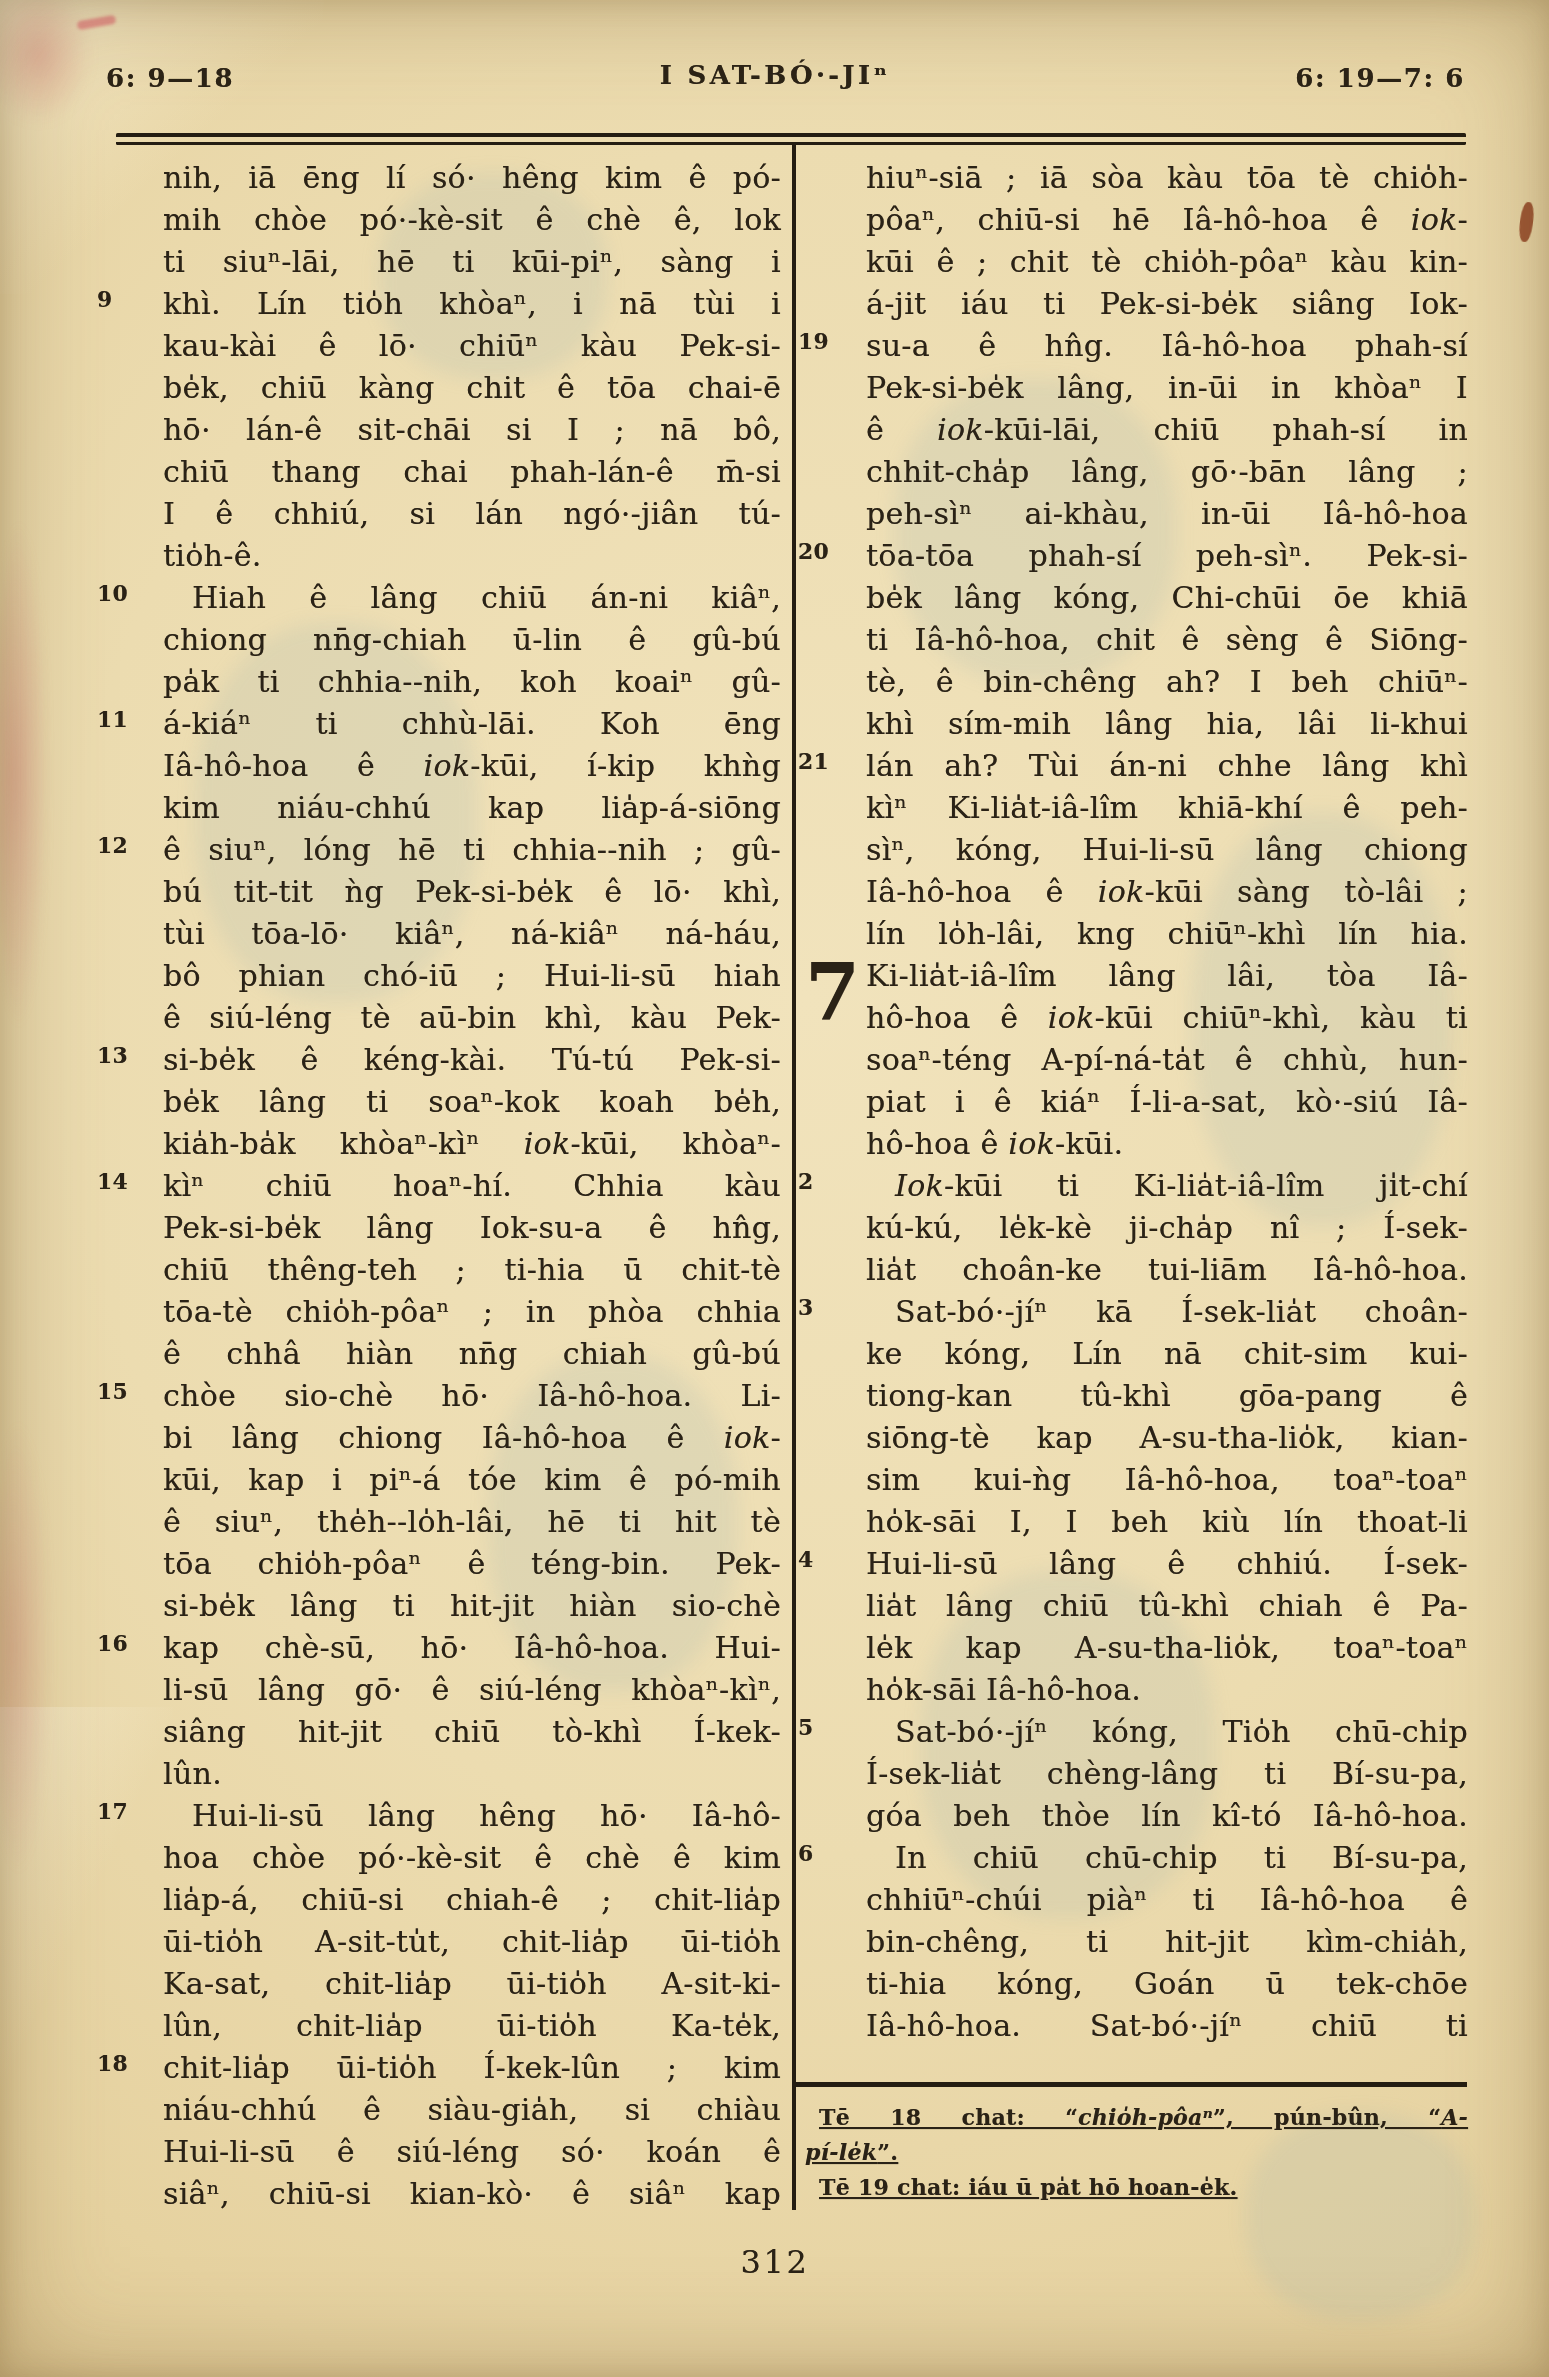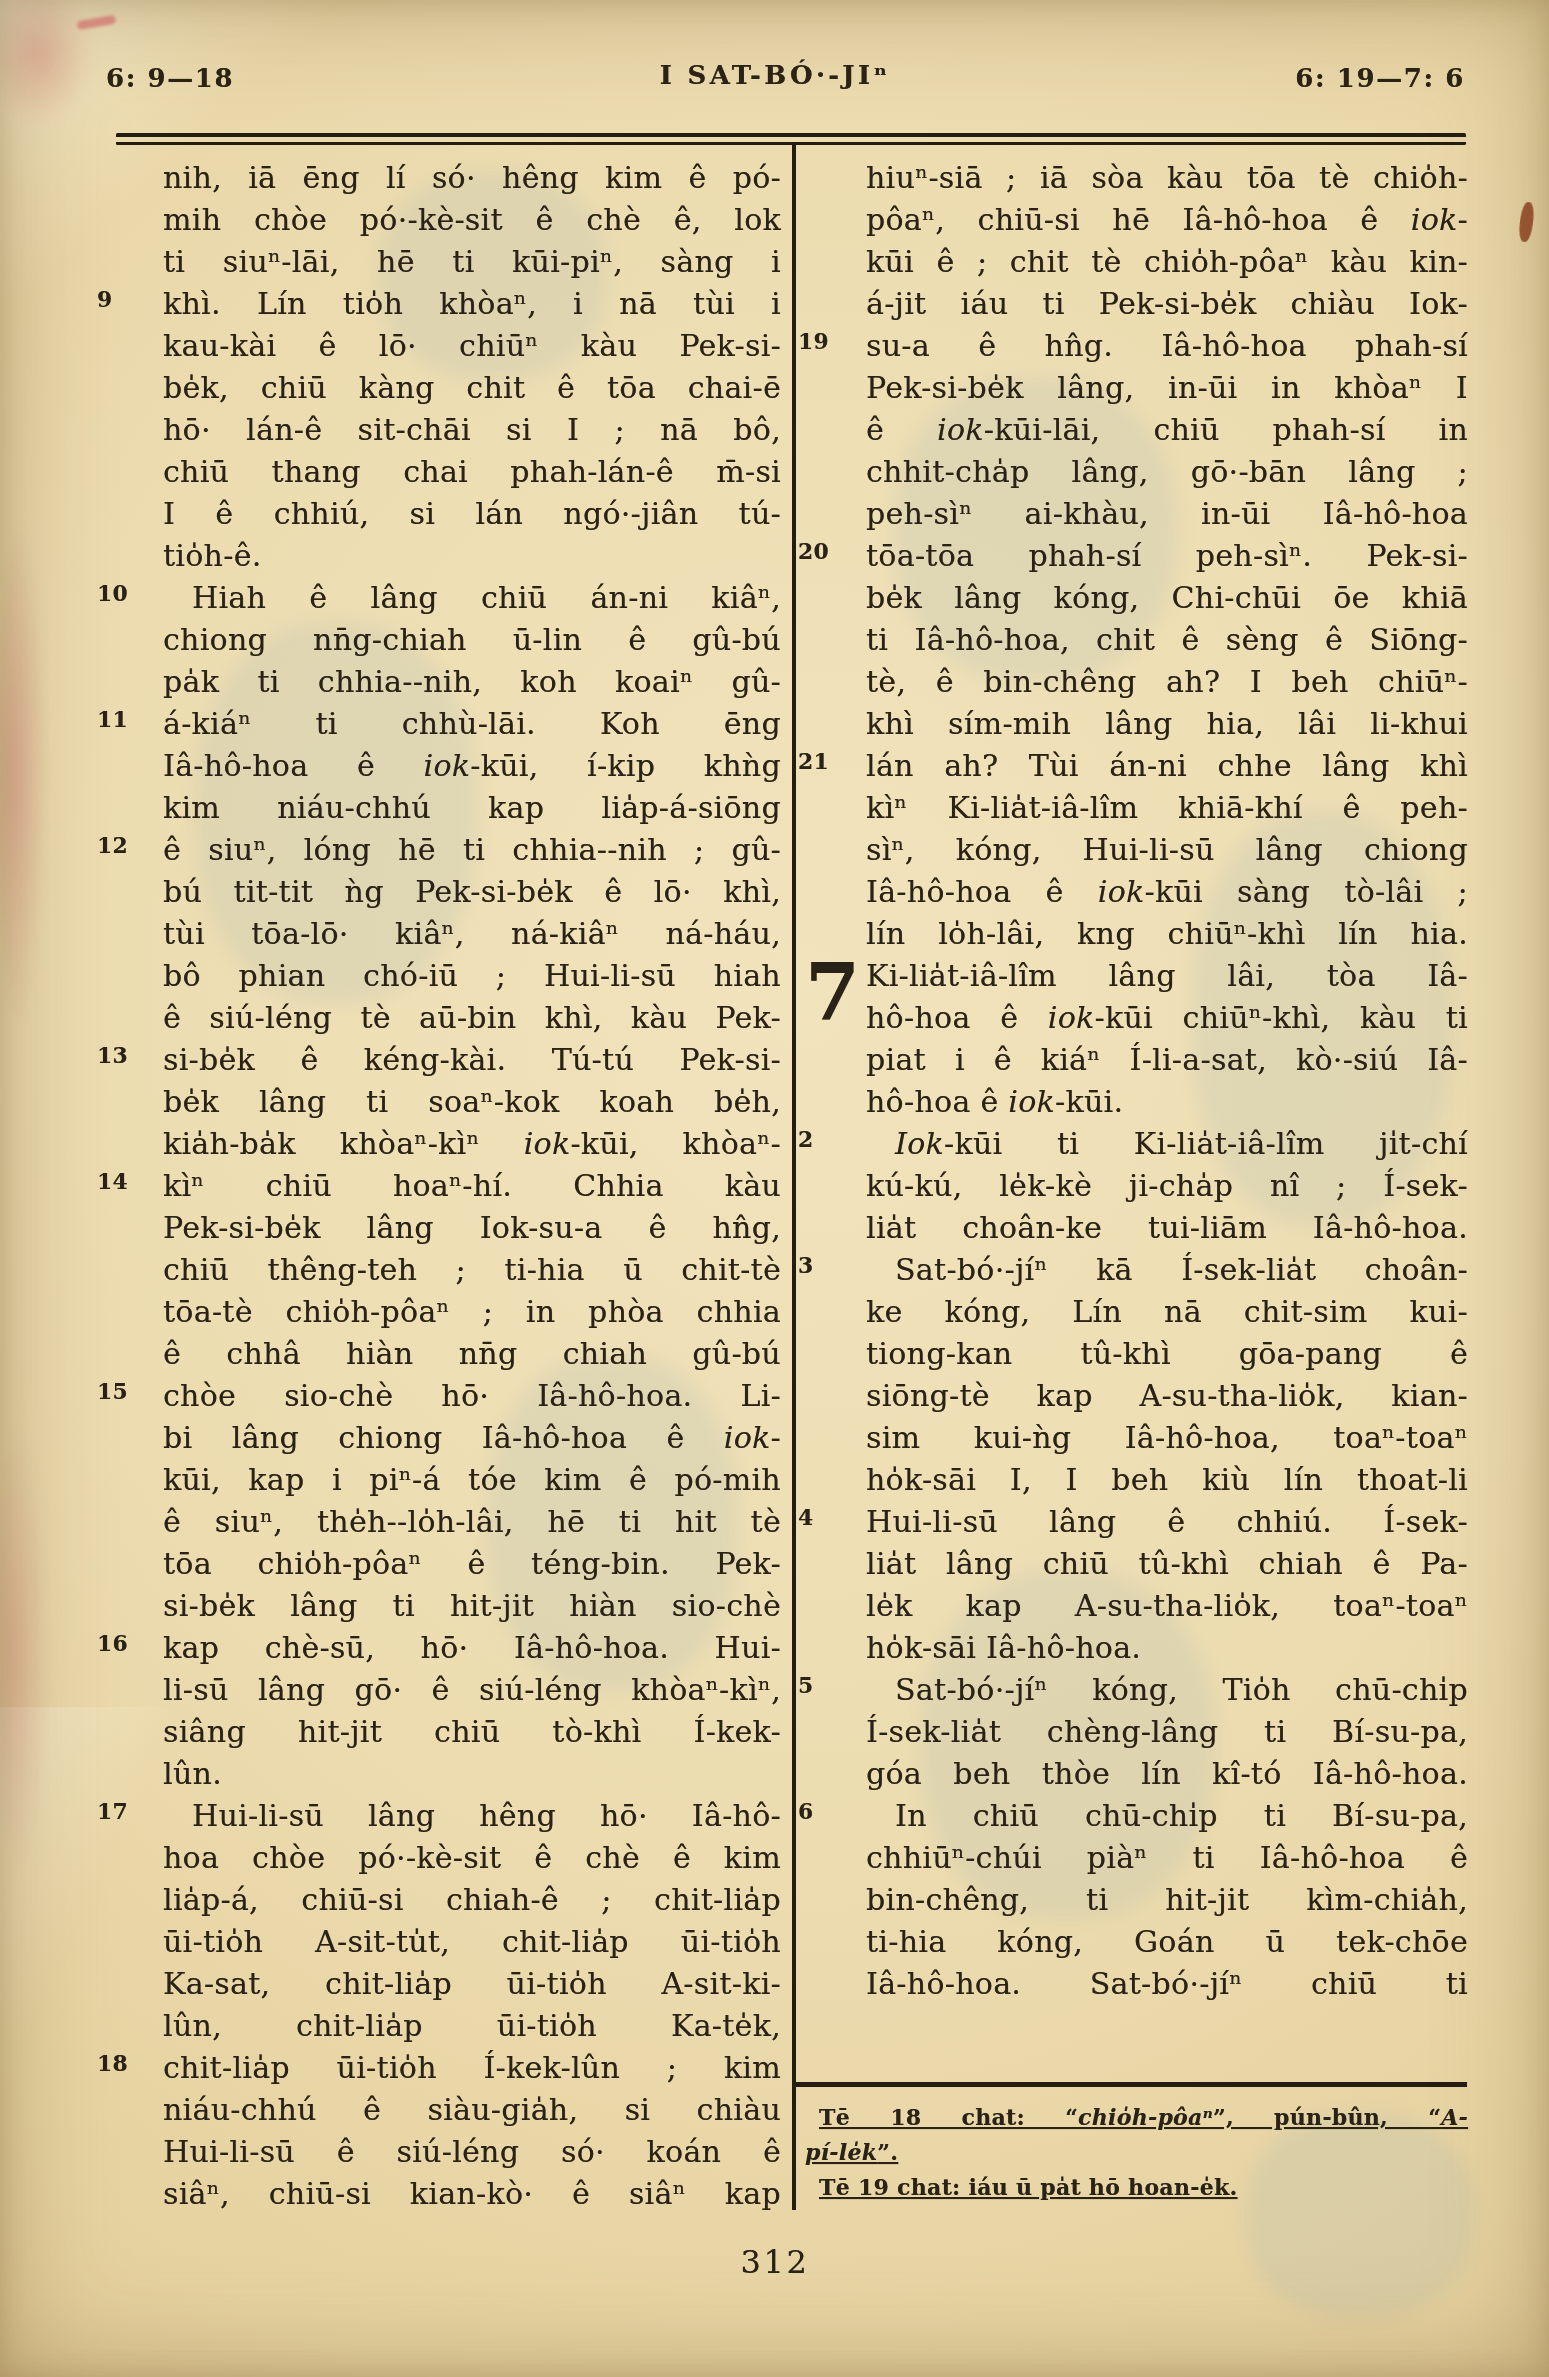--- a/index.html
+++ b/index.html
@@ -142,38 +142,39 @@
       <div class="line">lûn, chit-lia̍p ūi-tio̍h Ka-te̍k,</div>
       <div class="line"><span class="vnum">18</span>chit-lia̍p ūi-tio̍h Í-kek-lûn ; kim</div>
       <div class="line">niáu-chhú ê siàu-gia̍h, si chiàu</div>
       <div class="line">Hui-li-sū ê siú-léng só· koán ê</div>
       <div class="line">siâⁿ, chiū-si kian-kò· ê siâⁿ kap</div>
     </div>
   <div class="col col-right" id="col-right">
       <div class="line">hiuⁿ-siā ; iā sòa kàu tōa tè chio̍h-</div>
       <div class="line">pôaⁿ, chiū-si hē Iâ-hô-hoa ê <i>iok</i>-</div>
       <div class="line">kūi ê ; chit tè chio̍h-pôaⁿ kàu kin-</div>
-      <div class="line">á-jit iáu ti Pek-si-be̍k chiàu Iok-</div>
+      <div class="line">á-jit iáu ti Pek-si-be̍k siâng Iok-</div>
       <div class="line"><span class="vnum">19</span>su-a ê hn̂g. Iâ-hô-hoa phah-sí</div>
       <div class="line">Pek-si-be̍k lâng, in-ūi in khòaⁿ I</div>
       <div class="line">ê <i>iok</i>-kūi-lāi, chiū phah-sí in</div>
       <div class="line">chhit-cha̍p lâng, gō·-bān lâng ;</div>
       <div class="line">peh-sìⁿ ai-khàu, in-ūi Iâ-hô-hoa</div>
       <div class="line"><span class="vnum">20</span>tōa-tōa phah-sí peh-sìⁿ. Pek-si-</div>
       <div class="line">be̍k lâng kóng, Chi-chūi ōe khiā</div>
       <div class="line">ti Iâ-hô-hoa, chit ê sèng ê Siōng-</div>
       <div class="line">tè, ê bin-chêng ah? I beh chiūⁿ-</div>
       <div class="line">khì sím-mih lâng hia, lâi li-khui</div>
       <div class="line"><span class="vnum">21</span>lán ah? Tùi án-ni chhe lâng khì</div>
       <div class="line">kìⁿ Ki-lia̍t-iâ-lîm khiā-khí ê peh-</div>
       <div class="line">sìⁿ, kóng, Hui-li-sū lâng chiong</div>
       <div class="line">Iâ-hô-hoa ê <i>iok</i>-kūi sàng tò-lâi ;</div>
       <div class="line">lín lo̍h-lâi, kng chiūⁿ-khì lín hia.</div>
       <div class="line"><span class="chnum">7</span>Ki-lia̍t-iâ-lîm lâng lâi, tòa Iâ-</div>
       <div class="line">hô-hoa ê <i>iok</i>-kūi chiūⁿ-khì, kàu ti</div>
+      <div class="line">soaⁿ-téng A-pí-ná-ta̍t ê chhù, hun-</div>
       <div class="line">piat i ê kiáⁿ Í-li-a-sat, kò·-siú Iâ-</div>
       <div class="line noj">hô-hoa ê <i>iok</i>-kūi.</div>
       <div class="line ind"><span class="vnum">2</span><i>Iok</i>-kūi ti Ki-lia̍t-iâ-lîm ji̍t-chí</div>
       <div class="line">kú-kú, le̍k-kè ji-cha̍p nî ; Í-sek-</div>
       <div class="line">lia̍t choân-ke tui-liām Iâ-hô-hoa.</div>
       <div class="line ind"><span class="vnum">3</span>Sat-bó·-jíⁿ kā Í-sek-lia̍t choân-</div>
       <div class="line">ke kóng, Lín nā chit-sim kui-</div>
       <div class="line">tiong-kan tû-khì gōa-pang ê</div>
       <div class="line">siōng-tè kap A-su-tha-lio̍k, kian-</div>
       <div class="line">sim kui-ǹg Iâ-hô-hoa, toaⁿ-toaⁿ</div>

